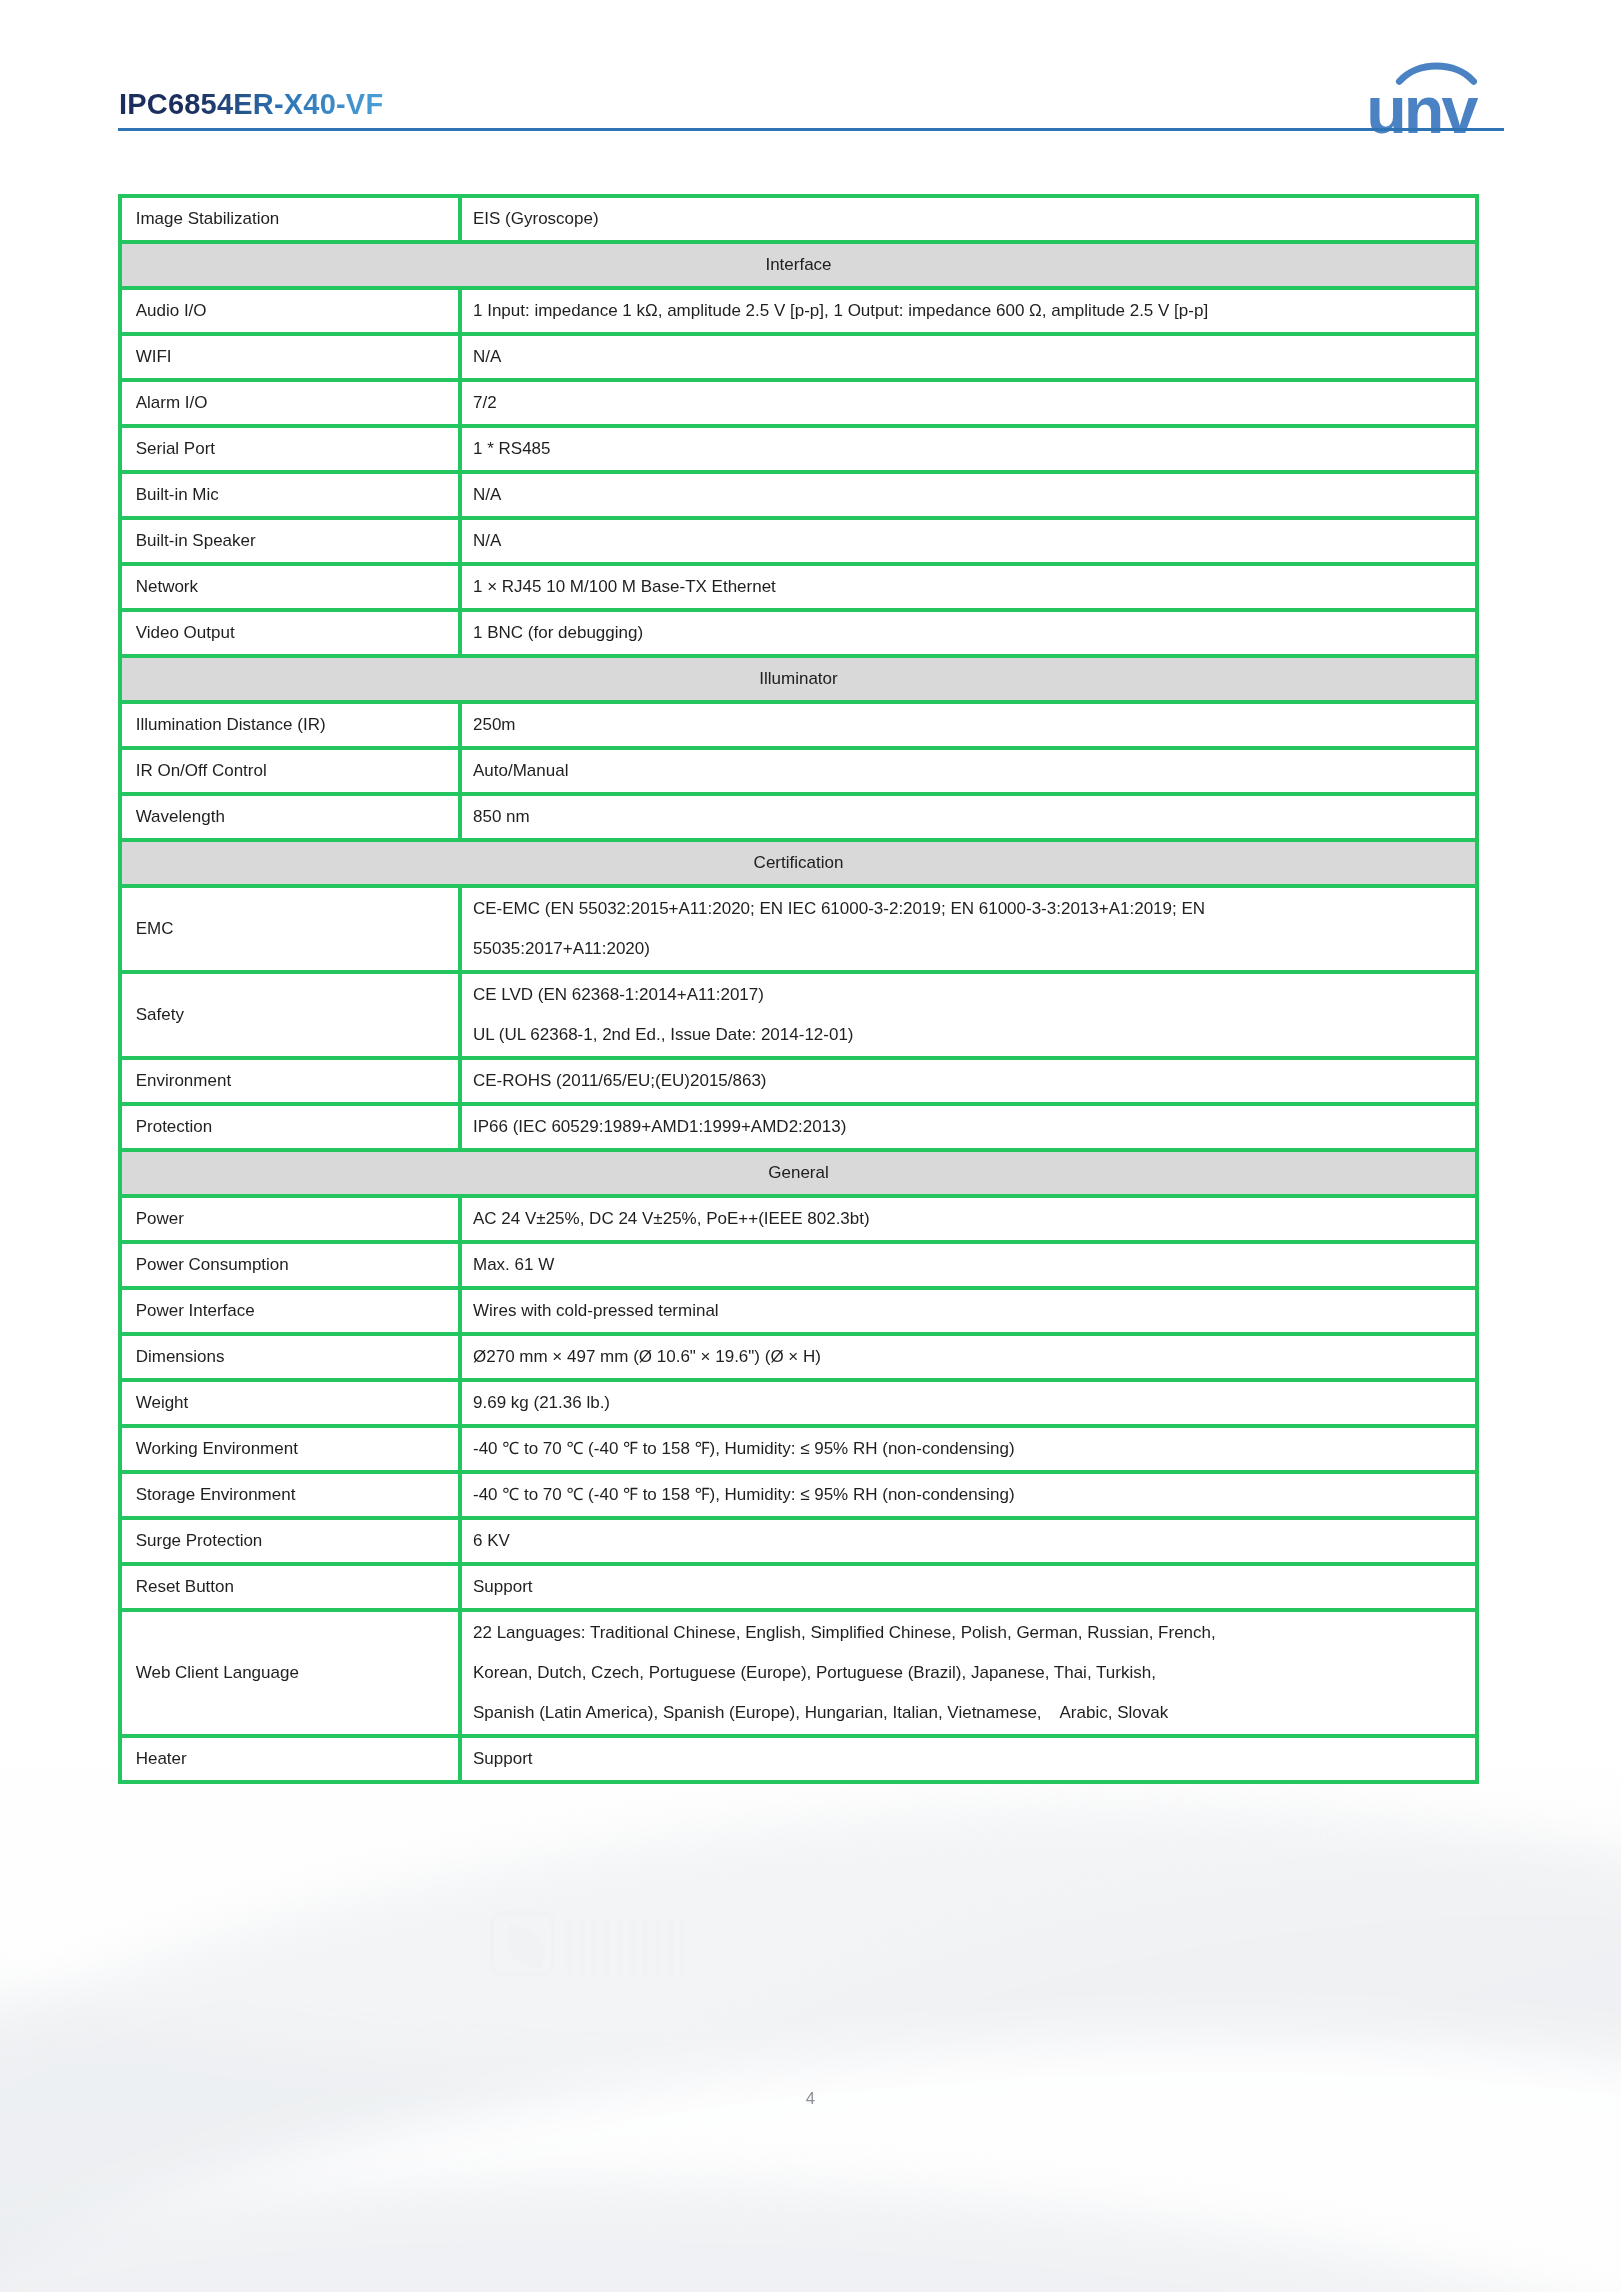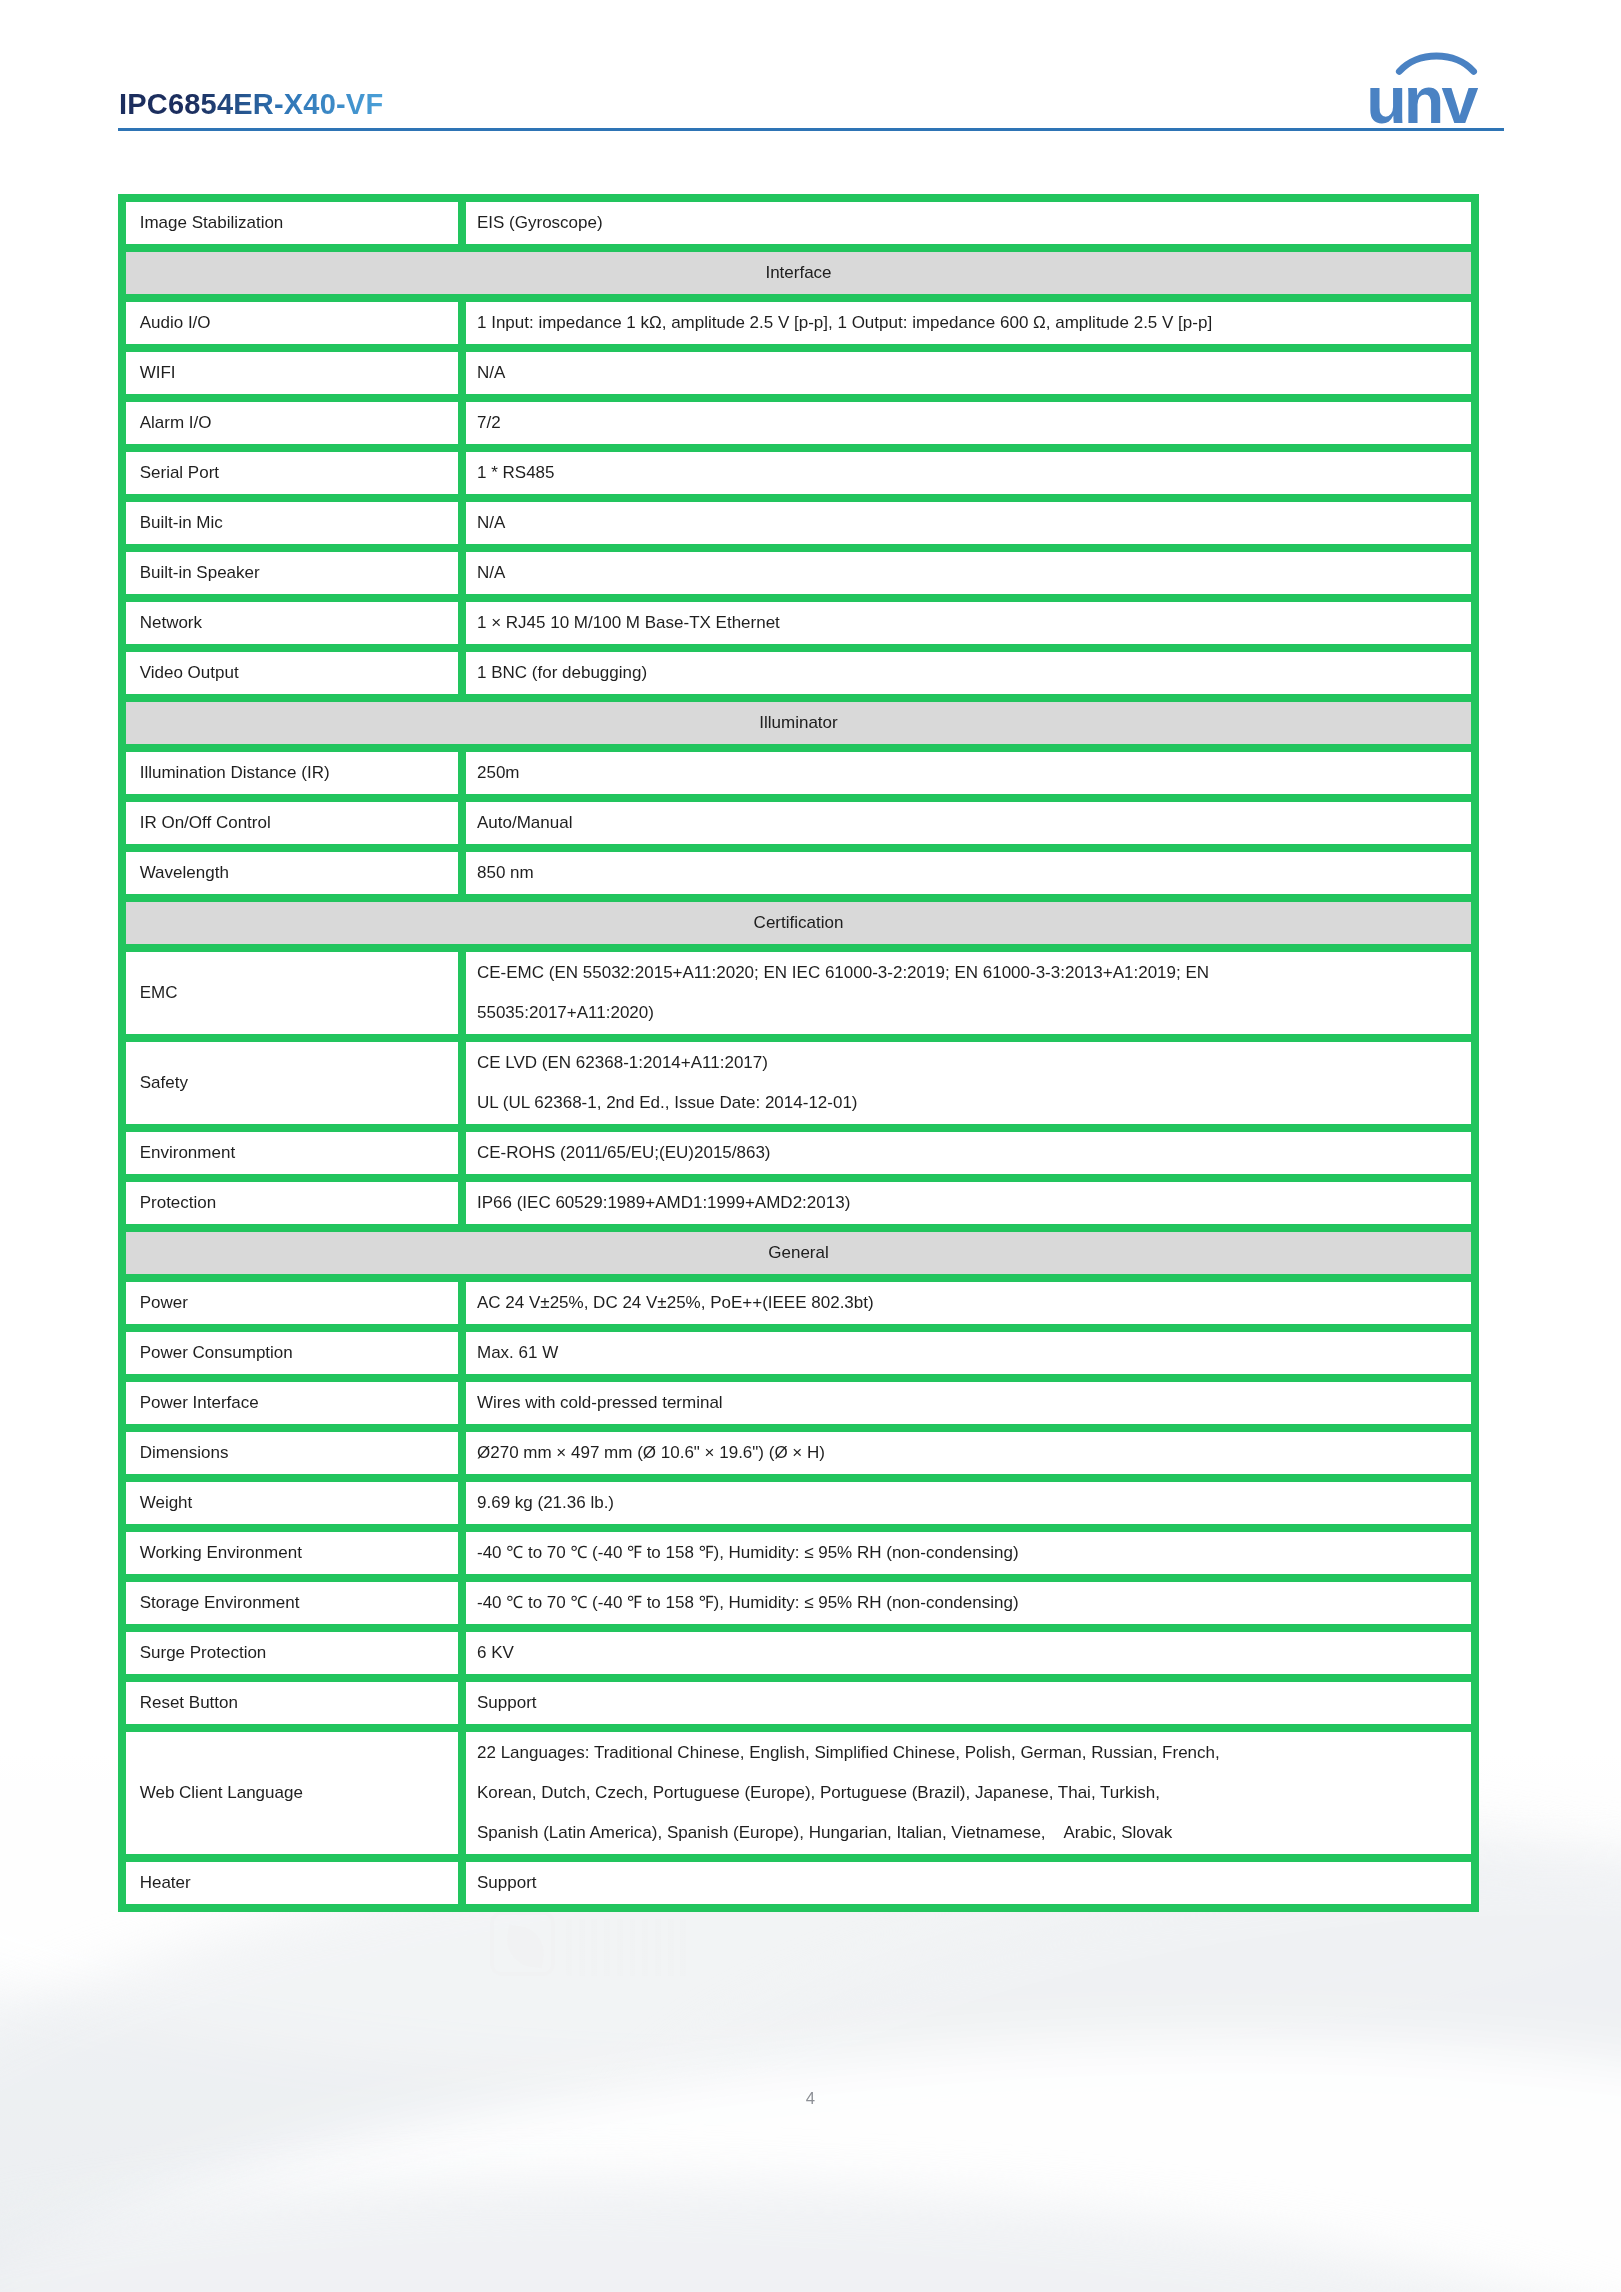--- a/index.html
+++ b/index.html
@@ -55,30 +55,30 @@
   @supports (-webkit-background-clip: text){
     .title{
       background:linear-gradient(90deg,var(--grad-a) 0%,var(--grad-a) 28%,var(--grad-b) 62%,var(--grad-c) 100%);
       -webkit-background-clip:text;background-clip:text;color:transparent;
     }
   }
   .header-rule{
     position:absolute;left:118px;top:128px;width:1386px;height:2.9px;
     background:var(--accent);
   }
-  .logo{position:absolute;left:1360px;top:45px;width:151px;height:84px;color:var(--logo-color);}
+  .logo{position:absolute;left:1360px;top:55px;width:151px;height:84px;color:var(--logo-color);}
 
   
   table.spec{
     position:absolute;left:118px;top:194px;width:1361px;
     border-collapse:collapse;table-layout:fixed;
     font-size:17px;
   }
   table.spec td{
-    border:8px solid #22c55e;
+    border:4px solid #22c55e;
     padding:1px 13.7px;
     line-height:40px;
     vertical-align:middle;
     background:#ffffff;
     color:#1f1f1f;
   }
   table.spec td.section{
     background:var(--section-bg);
     color:#202020;
     text-align:center;

